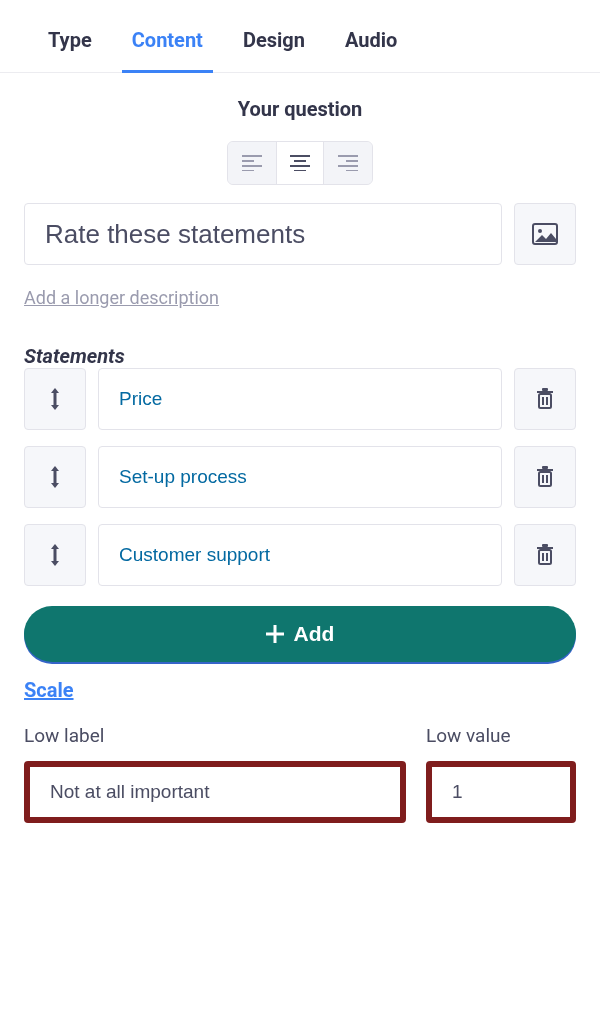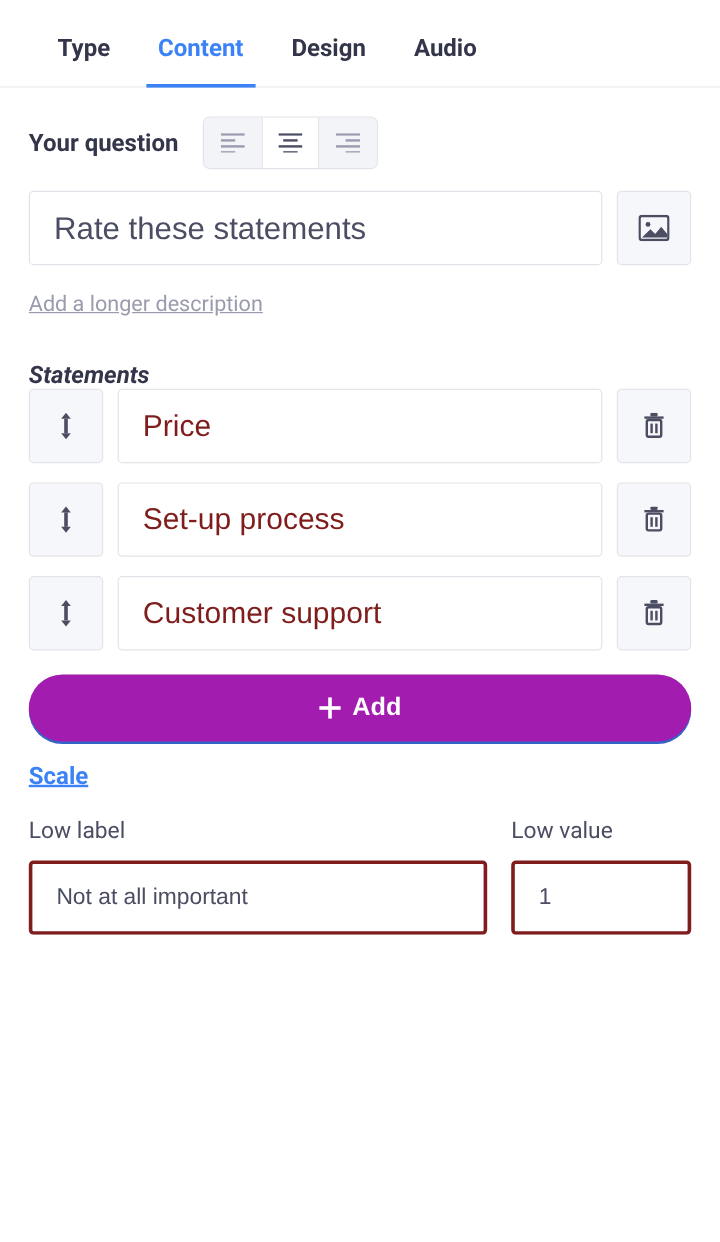--- a/index.html
+++ b/index.html
@@ -33,20 +33,21 @@
     height: 3px;
     background: #3b82f6;
   }
   .content-area {
     padding: 24px 24px 0 24px;
   }
   .row {
     display: flex;
     align-items: center;
     gap: 20px;
+    flex-direction: column;
   }
   .section-label {
     font-size: 20px;
     font-weight: 700;
     color: #33354a;
   }
   .align-group {
     display: inline-flex;
     border: 1px solid #e3e3ea;
     border-radius: 6px;
@@ -129,42 +130,42 @@
     justify-content: center;
     cursor: grab;
     flex-shrink: 0;
   }
   .statement-input {
     flex: 1;
     height: 62px;
     border: 1px solid #e3e3ea;
     border-radius: 4px;
     padding: 0 20px;
-    font-size: 25px;
-    color: #7f1d1d;
+    font-size: 19px;
+    color: #0369a1;
     background: #fff;
     outline: none;
   }
   .delete-btn {
     width: 62px;
     height: 62px;
     border: 1px solid #e3e3ea;
     background: #f6f7fa;
     border-radius: 4px;
     display: flex;
     align-items: center;
     justify-content: center;
     cursor: pointer;
     flex-shrink: 0;
   }
   .add-btn {
     margin-top: 20px;
     width: 100%;
     height: 56px;
-    background: #a21caf;
+    background: #0f766e;
     border: none;
     border-radius: 28px;
     color: #fff;
     font-size: 21px;
     font-weight: 600;
     display: flex;
     align-items: center;
     justify-content: center;
     gap: 10px;
     cursor: pointer;
@@ -185,21 +186,21 @@
   .scale-col { display: flex; flex-direction: column; gap: 14px; }
   .scale-col.low-label { flex: 1; }
   .scale-col.low-value { width: 150px; flex-shrink: 0; }
   .field-label {
     font-size: 19px;
     color: #4b4d63;
     font-weight: 400;
   }
   .scale-input {
     height: 62px;
-    border: 3px solid #7f1d1d;
+    border: 6px solid #7f1d1d;
     border-radius: 4px;
     padding: 0 20px;
     font-size: 19px;
     color: #4b4d63;
     background: #fff;
     outline: none;
     width: 100%;
   }
 </style>
 </head>

